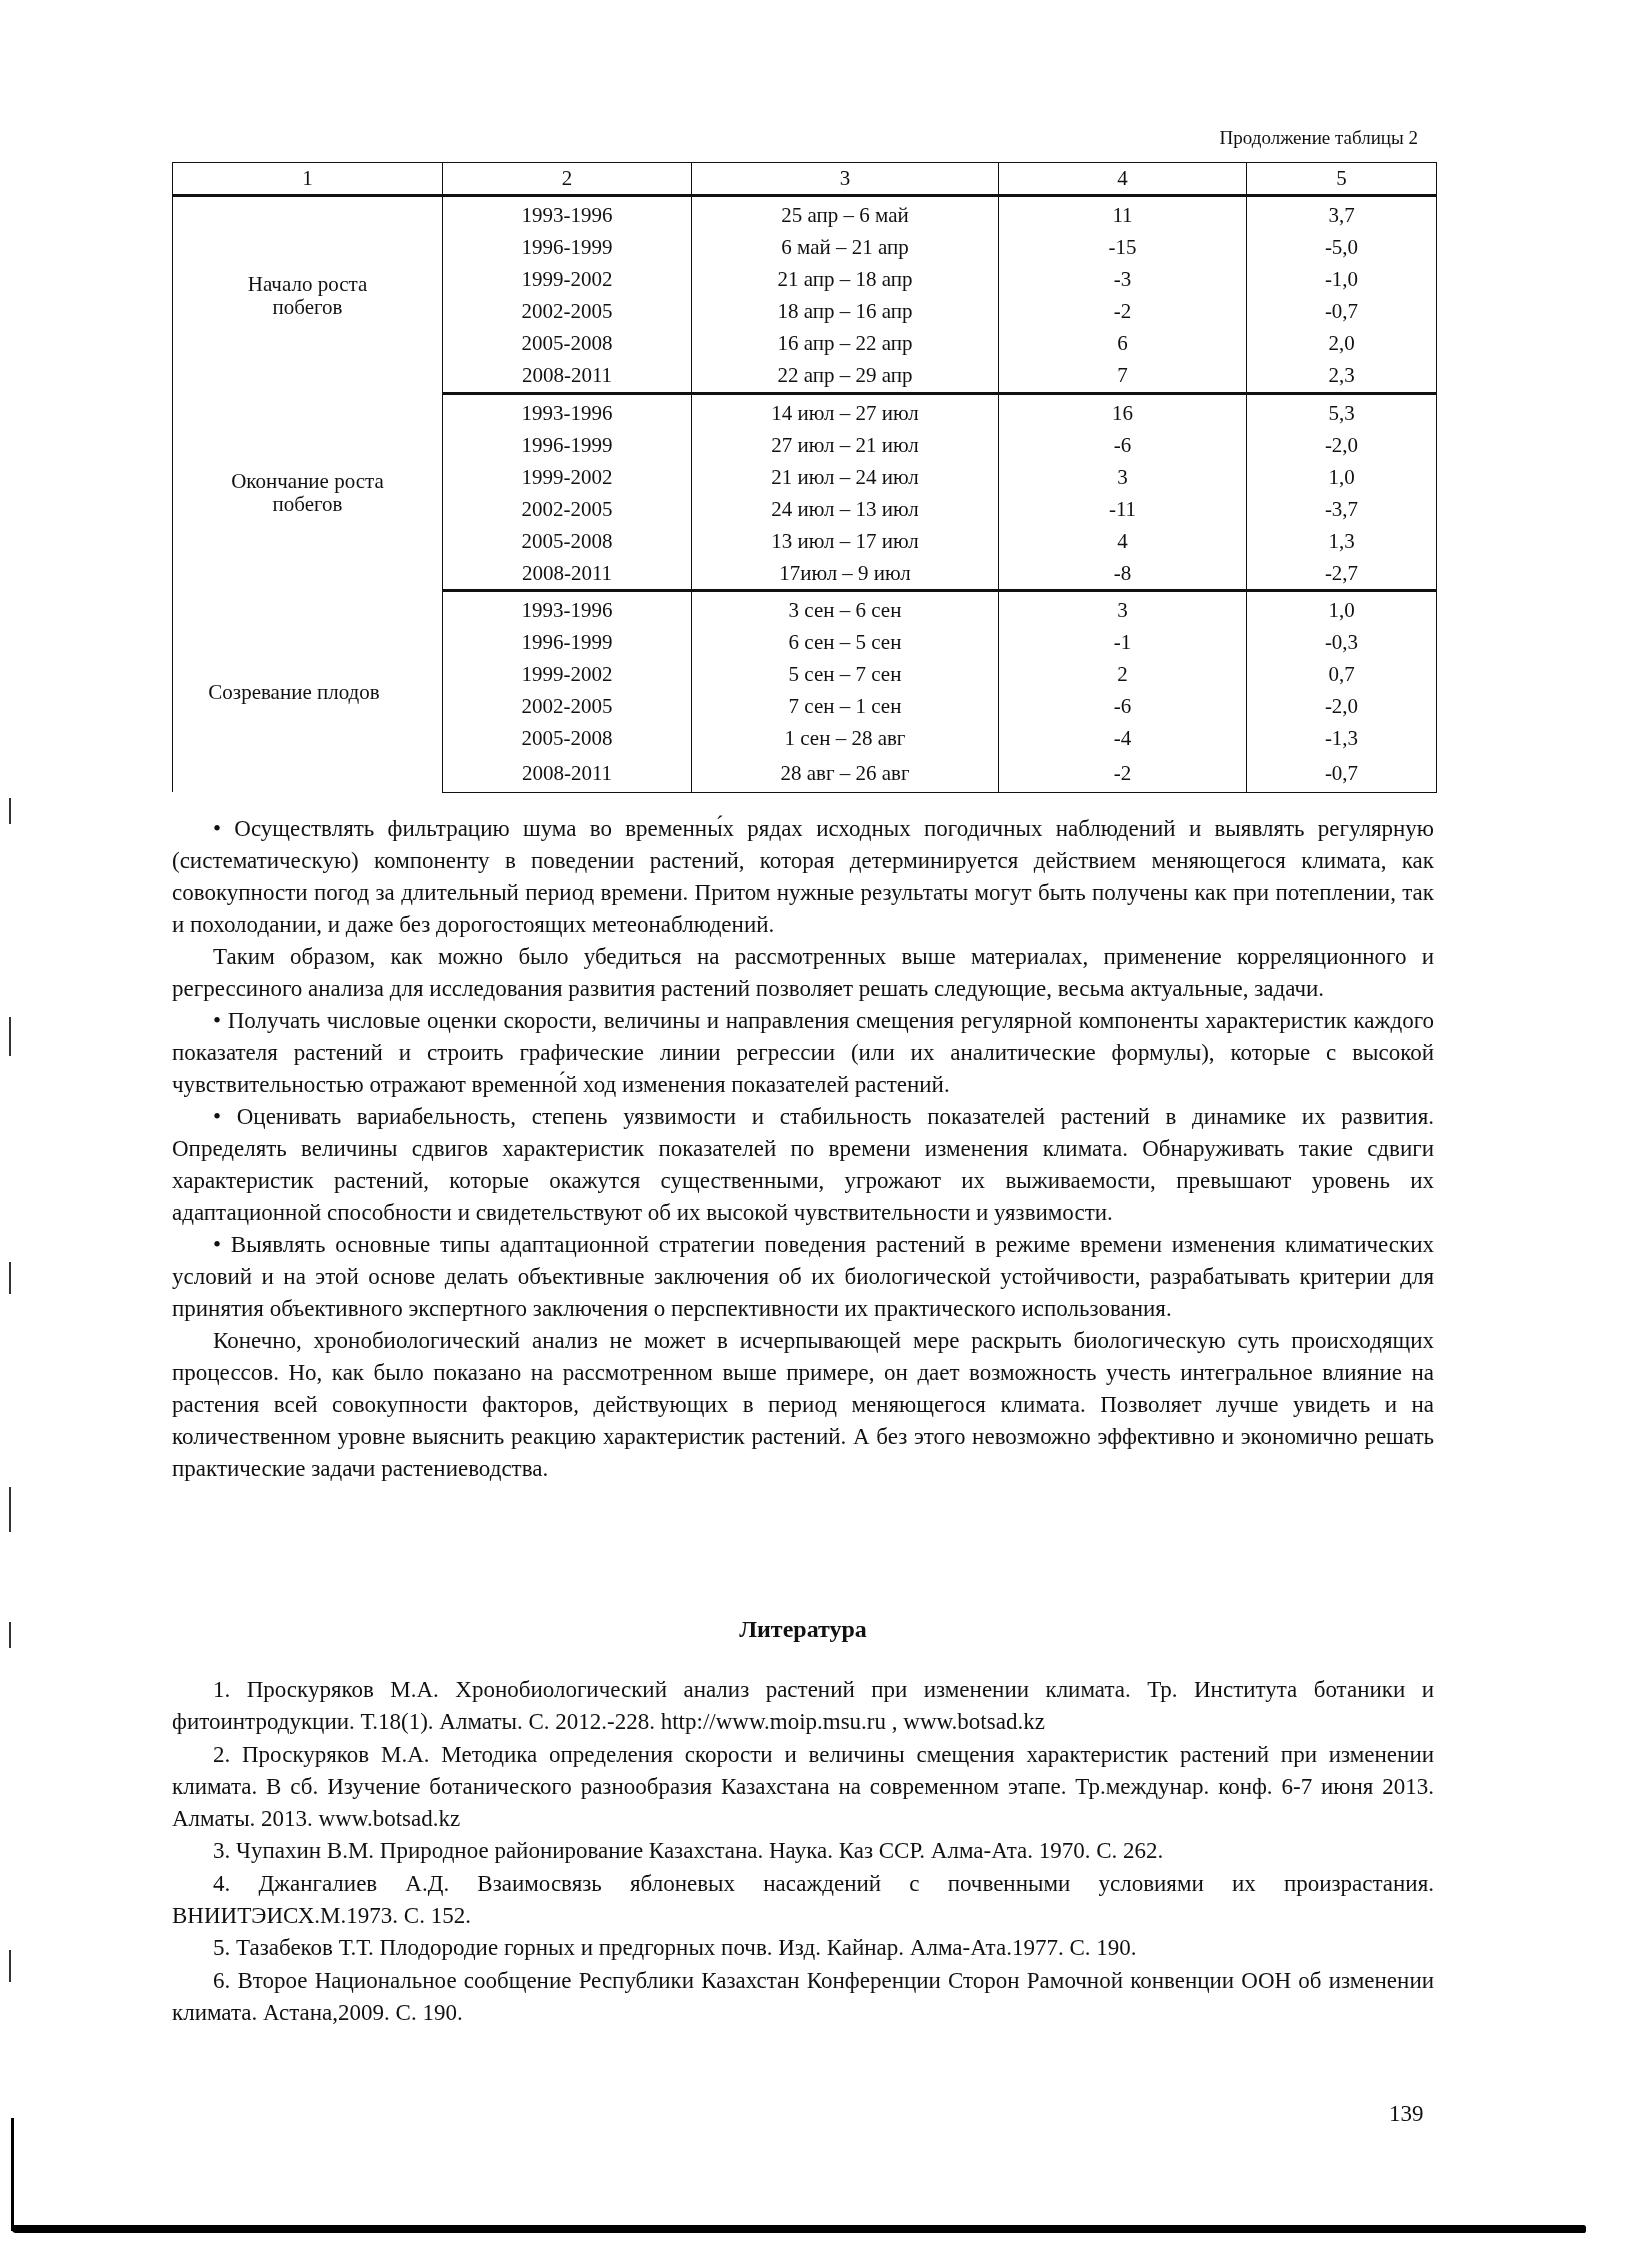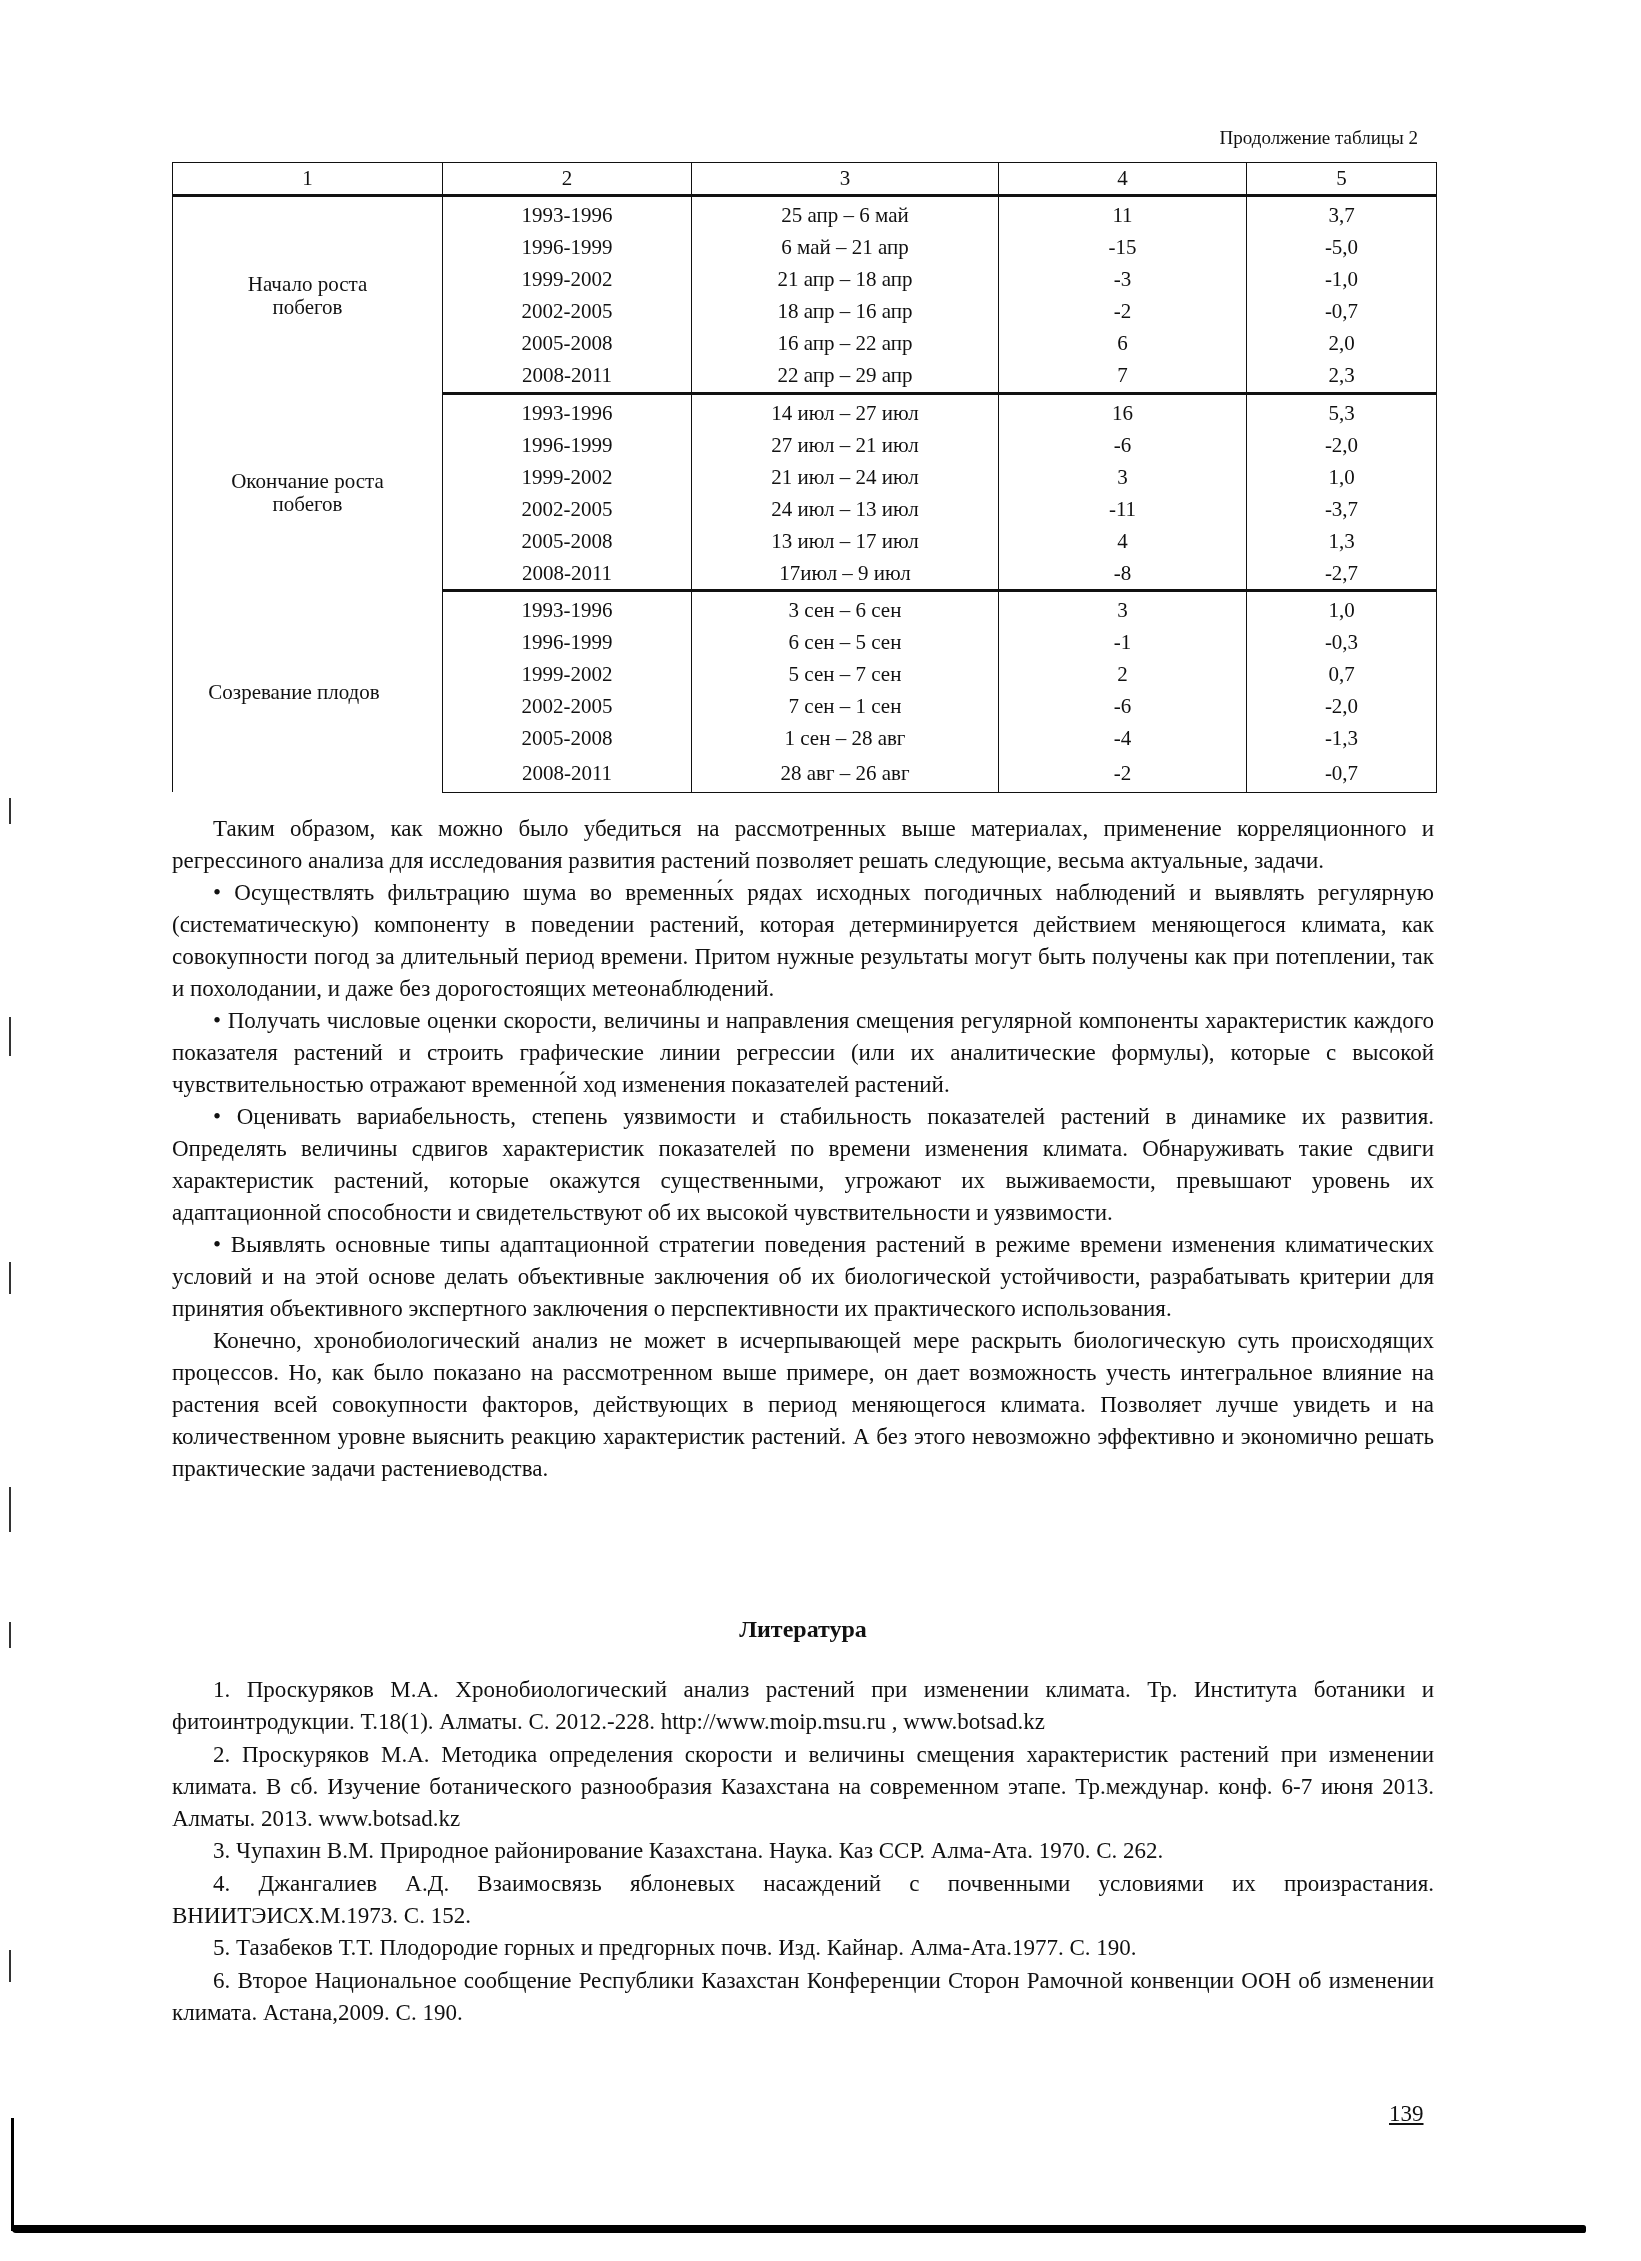--- a/index.html
+++ b/index.html
@@ -22,21 +22,21 @@
   table.data tr.grp-last.final td { border-bottom:1.9px solid #111; height:37px; }
   table.data td.phase { line-height:23px; vertical-align:middle; }
   .text { position:absolute; left:172px; width:1262px; font-size:23px;
           line-height:32px; text-align:justify; }
   .text p { margin:0; text-indent:41px; }
   .lit-title { position:absolute; left:172px; width:1262px; top:1616px;
                text-align:center; font-weight:bold; font-size:24px; }
   .refs { position:absolute; left:172px; width:1262px; top:1674px;
           font-size:23px; line-height:32px; text-align:justify; }
   .refs p { margin:0 0 0.6px 0; text-indent:41px; }
-  .page-num { position:absolute; left:1389px; top:2101px; font-size:23px;text-decoration:underline; }
+  .page-num { position:absolute; left:1389px; top:2101px; font-size:23px; }
   .bottom-rule { position:absolute; left:11.6px; top:2225px; width:1574px; height:7.7px;
                  background:#000; border-radius:0 2.6px 2.6px 3.9px; }
   .left-rule { position:absolute; left:11px; top:2118px; width:3.2px; height:113px; background:#000; }
   .margin-mark { position:absolute; left:9px; width:1.9px; background:#333; }
 </style>
 </head>
 <body>
 
 <div class="caption">Продолжение таблицы 2</div>
 
@@ -166,22 +166,22 @@
       <tr class="grp-last final">
         <td>2008-2011</td>
         <td>28 авг – 26 авг</td>
         <td>-2</td>
         <td>-0,7</td>
       </tr>
     </tbody>
 </table>
 
 <div class="text" style="top:813px;">
+  <p>• Осуществлять фильтрацию шума во временны́х рядах исходных погодичных наблюдений и выявлять регулярную (систематическую) компоненту в поведении растений, которая детерминируется действием меняющегося климата, как совокупности погод за длительный период времени. Притом нужные результаты могут быть получены как при потеплении, так и похолодании, и даже без дорогостоящих метеонаблюдений.</p>
   <p>Таким образом, как можно было убедиться на рассмотренных выше материалах, применение корреляционного и регрессиного анализа для исследования развития растений позволяет решать следующие, весьма актуальные, задачи.</p>
-  <p>• Осуществлять фильтрацию шума во временны́х рядах исходных погодичных наблюдений и выявлять регулярную (систематическую) компоненту в поведении растений, которая детерминируется действием меняющегося климата, как совокупности погод за длительный период времени. Притом нужные результаты могут быть получены как при потеплении, так и похолодании, и даже без дорогостоящих метеонаблюдений.</p>
   <p>• Получать числовые оценки скорости, величины и направления смещения регулярной компоненты характеристик каждого показателя растений и строить графические линии регрессии (или их аналитические формулы), которые с высокой  чувствительностью отражают временно́й ход изменения показателей растений.</p>
   <p>• Оценивать вариабельность, степень уязвимости и стабильность показателей растений в динамике их развития. Определять величины сдвигов характеристик показателей по времени изменения климата. Обнаруживать такие сдвиги характеристик растений, которые окажутся существенными, угрожают их выживаемости, превышают уровень их адаптационной способности и  свидетельствуют об их высокой чувствительности и уязвимости.</p>
   <p>• Выявлять основные типы адаптационной стратегии поведения растений в режиме времени изменения климатических условий и на этой основе делать объективные заключения об их биологической устойчивости, разрабатывать критерии для принятия объективного экспертного заключения о перспективности их практического использования.</p>
   <p>Конечно, хронобиологический анализ не может в исчерпывающей мере раскрыть биологическую суть происходящих процессов. Но, как было показано на рассмотренном выше примере, он дает возможность учесть интегральное влияние на растения всей совокупности факторов, действующих в период меняющегося климата. Позволяет лучше увидеть и на количественном уровне выяснить реакцию характеристик растений. А без этого невозможно эффективно и экономично решать практические задачи растениеводства.</p>
 </div>
 
 <div class="lit-title">Литература</div>
 
 <div class="refs">
   <p>1. Проскуряков М.А. Хронобиологический анализ растений при изменении климата. Тр. Института ботаники и фитоинтродукции. Т.18(1). Алматы. С. 2012.-228. http://www.moip.msu.ru , www.botsad.kz</p>

